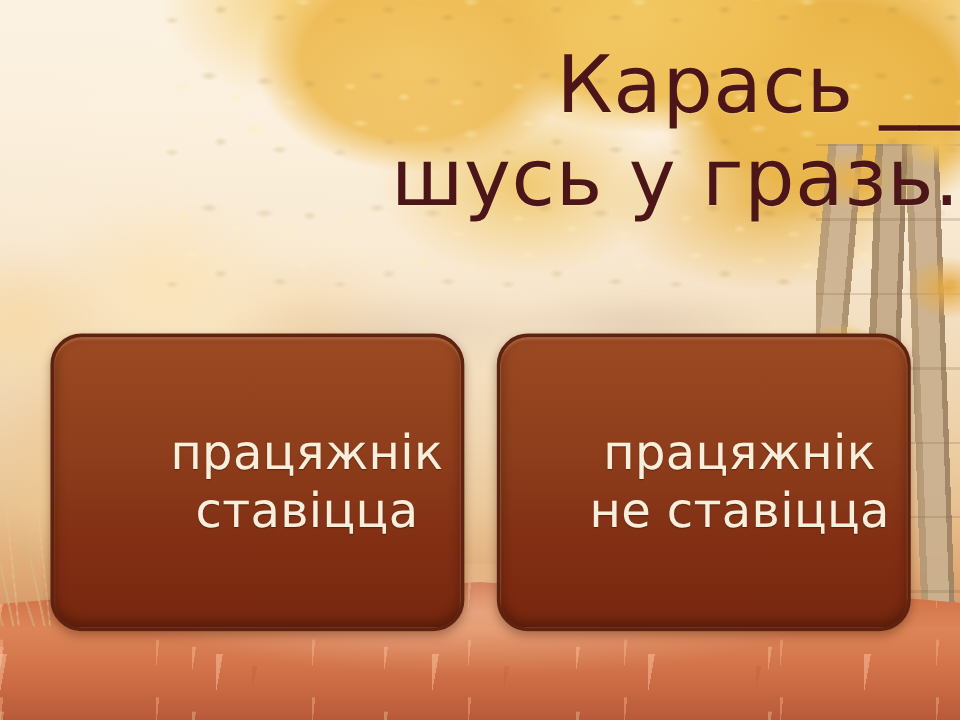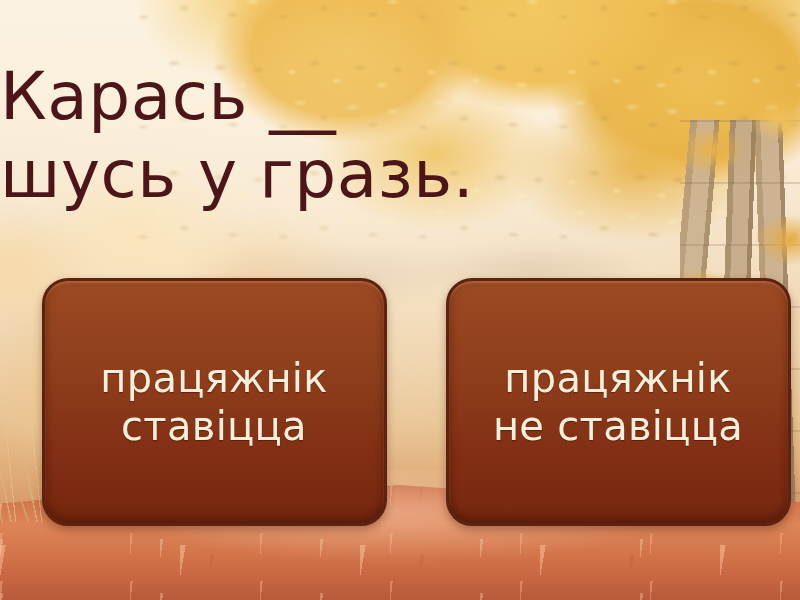--- a/index.html
+++ b/index.html
@@ -146,22 +146,22 @@
   .veil {
     position:absolute; inset:0;
     background:radial-gradient(ellipse 560px 420px at 300px 250px, rgba(255,245,225,.30), rgba(255,245,225,0) 72%);
     pointer-events:none;
   }
 
   
   #content { position:absolute; inset:0; }
 
   .question {
-    position:absolute; left:0; top:58px; width:800px;
-    text-align:left;
+    position:absolute; left:0; top:32px; width:800px;
+    text-align:right;
     font-family:"DejaVu Sans", sans-serif;
     font-size:66px;
     line-height:78px;
     font-weight:400;
     letter-spacing:.5px;
     color:#4c1518;
     white-space:pre-line;
     text-shadow:0 1px 0 rgba(255,250,235,.25);
   }
 
@@ -178,24 +178,23 @@
     background:linear-gradient(to bottom,
         #9b4a22 0%,
         #95441f 18%,
         #8d3d1b 42%,
         #822f14 70%,
         #76270f 100%);
     box-shadow:
       inset 0 2px 2px rgba(255,190,150,.25),
       inset 0 -4px 10px rgba(40,10,0,.45),
       0 4px 8px rgba(70,25,10,.35);
-    display:flex; align-items:center; justify-content:center;
+    display:flex; align-items:center; justify-content:flex-end;
     padding:12px 14px;
     cursor:pointer;
-    margin-left:32px;
   }
   .answer-label {
     font-family:"DejaVu Sans", sans-serif;
     font-size:40px;
     line-height:48px;
     font-weight:400;
     color:#f7efdc;
     text-align:center;
     white-space:pre-line;
     letter-spacing:.3px;

